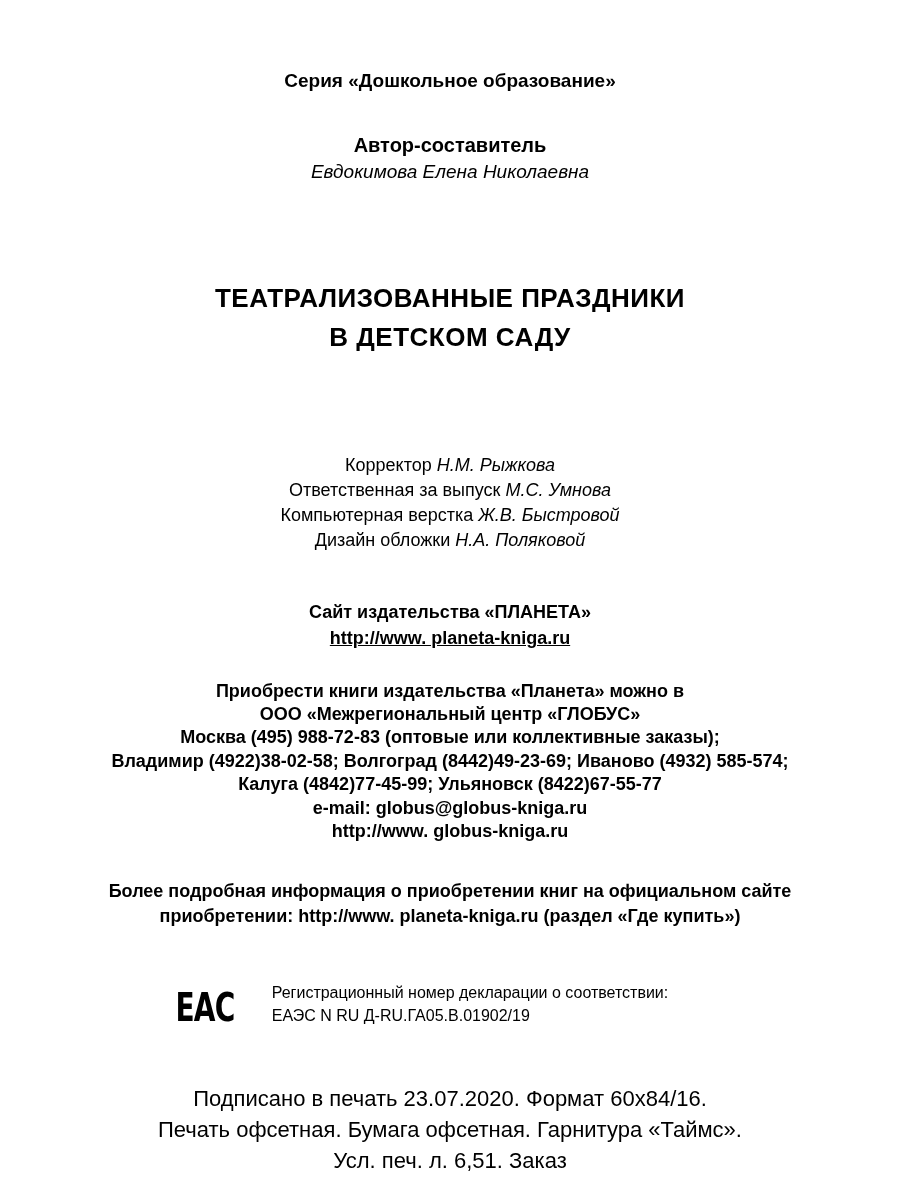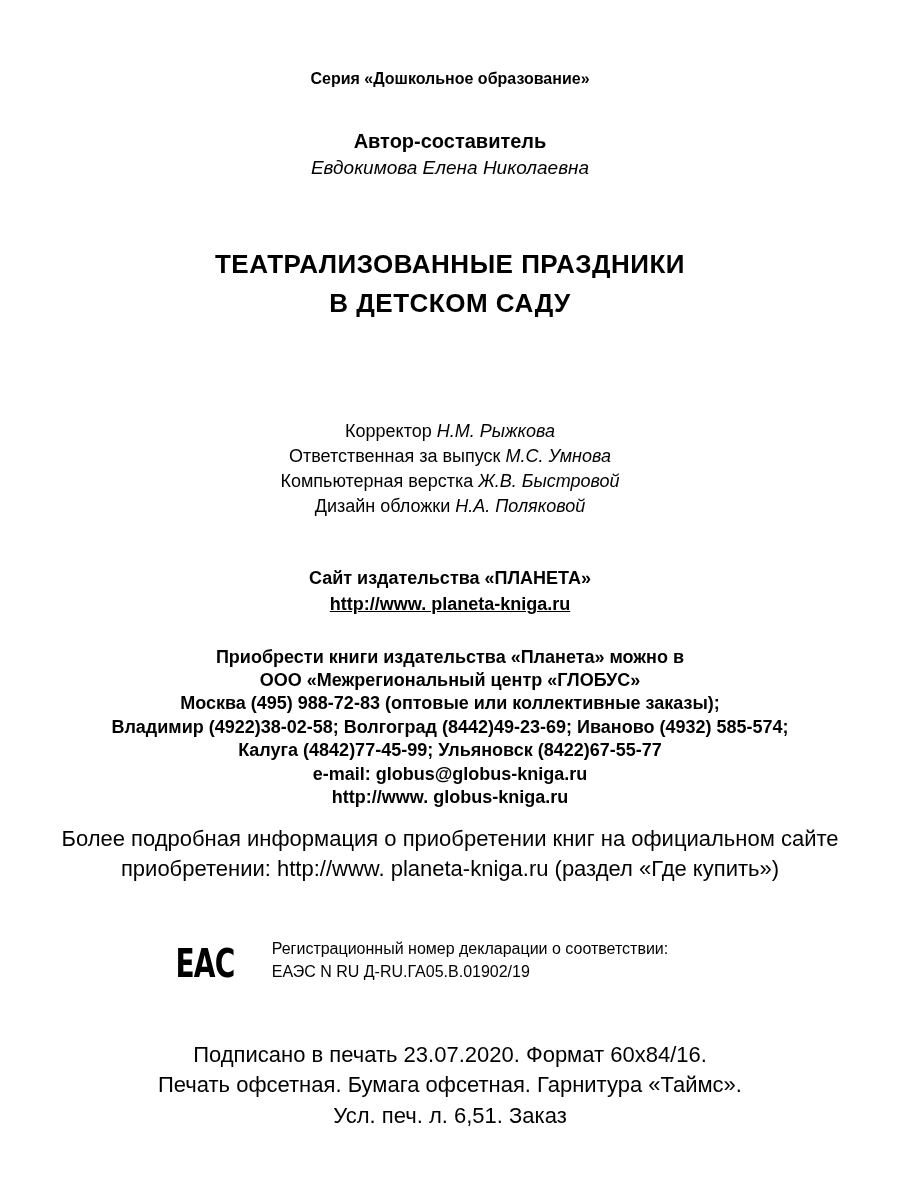--- a/index.html
+++ b/index.html
@@ -15,38 +15,38 @@
     color: #000000;
   }
   .page {
     width: 900px;
     height: 1200px;
     box-sizing: border-box;
     padding-top: 70px;
     text-align: center;
   }
   .series-line {
-    font-size: 16px;
+    font-size: 19px;
     font-weight: bold;
   }
   .author-block {
     margin-top: 40px;
     line-height: 1.35;
   }
   .author-heading {
     font-size: 20px;
     font-weight: bold;
   }
   .author-name {
     font-size: 19px;
     font-style: italic;
     text-align: center;
   }
   .title-block {
-    margin-top: 64px;
+    margin-top: 94px;
     font-size: 26px;
     font-weight: bold;
     line-height: 1.5;
     letter-spacing: 0.5px;
   }
   .credits {
     margin-top: 96px;
     font-size: 18px;
     line-height: 1.4;
   }
@@ -65,23 +65,23 @@
   .site-url {
     text-decoration: underline;
   }
   .purchase-block {
     margin-top: 28px;
     font-size: 18px;
     font-weight: bold;
     line-height: 1.3;
   }
   .more-info {
-    margin-top: 15px;
-    font-size: 22px;
-    font-weight: normal;
+    margin-top: 36px;
+    font-size: 18px;
+    font-weight: bold;
     line-height: 1.35;
   }
   .eac-row {
     margin-top: 52px;
     display: flex;
     justify-content: center;
     align-items: center;
     gap: 34px;
     transform: translateX(-30px);
   }

